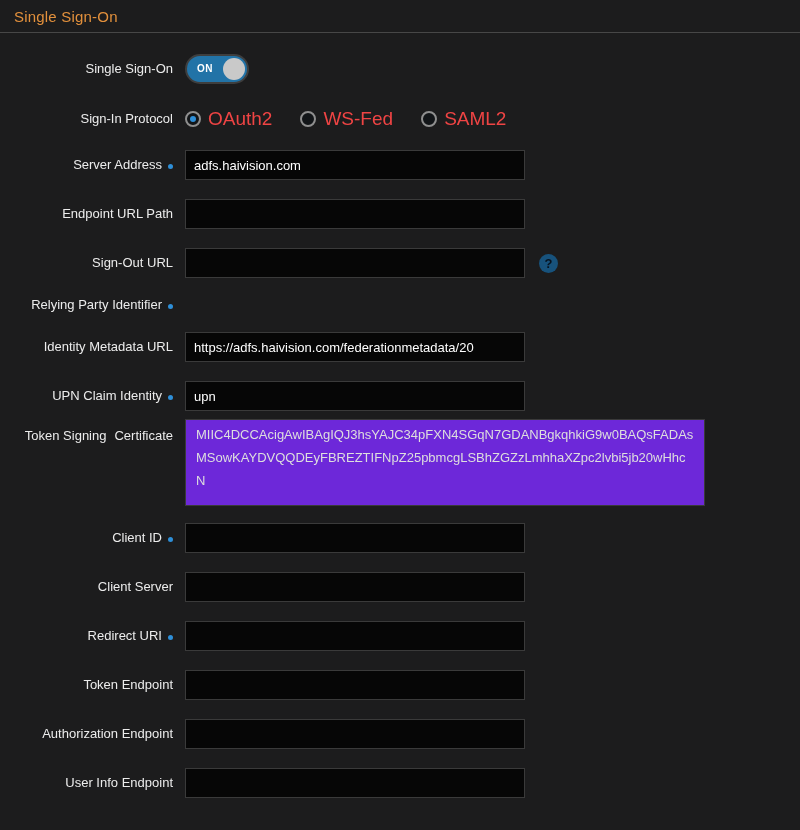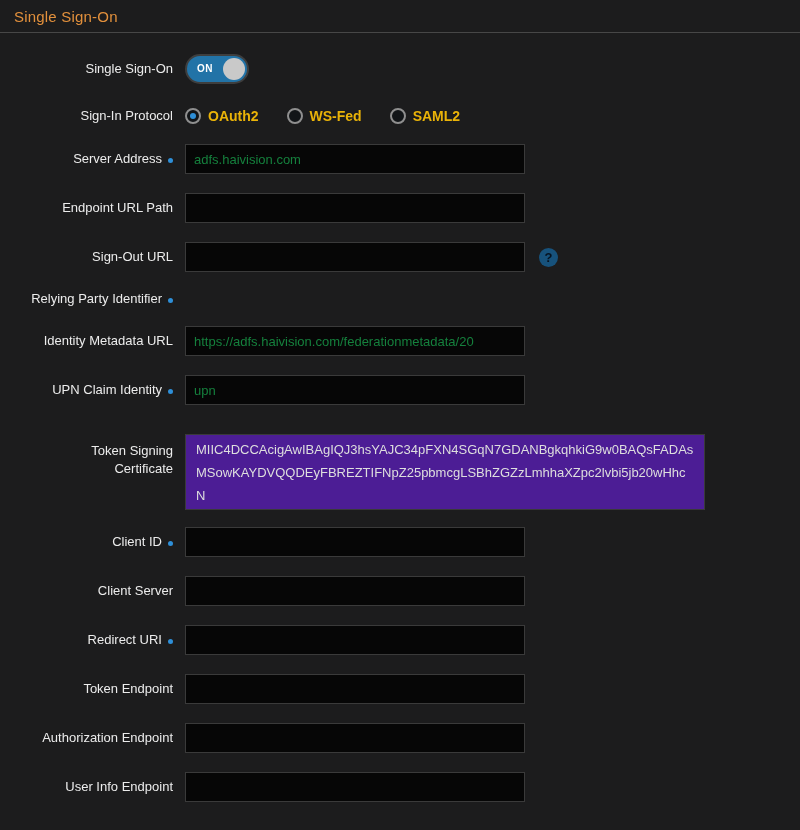--- a/index.html
+++ b/index.html
@@ -38,48 +38,48 @@
     display:flex;
     justify-content:flex-end;
     align-items:center;
     gap:6px;
     text-align:right;
     font-size:13px;
     color:#ececec;
     line-height:16px;
   }
   .label-col.multiline{
-    flex-direction:column;
+    flex-direction:row;
     align-items:flex-end;
-    gap:2px;
+    gap:8px;
   }
   .req-dot{
     width:5px;height:5px;border-radius:50%;
     background:var(--accent,#2e8fd8);
     flex-shrink:0;
     margin-top:2px;
   }
   .content-col{
     margin-left:12px;
     display:flex;
     align-items:center;
   }
   input.text-field{
     width:340px;height:30px;
     background:#060606;
     border:1px solid #3a3a3a;
-    color:#15803d;
+    color:#ffffff;
     font-family:"Liberation Sans", sans-serif;
     font-size:13px;
     padding:0 8px;
     outline:none;
   }
   textarea.cert-field{
-    width:520px;height:76px;
-    background:#4c1d95;
+    width:520px;height:87px;
+    background:#6d28d9;
     border:1px solid #3a3a3a;
     color:#dedede;
     font-family:"Liberation Sans", sans-serif;
     font-size:13px;
     line-height:23px;
     padding:3px 10px;
     resize:none;
     outline:none;
     overflow-y:scroll;
     word-break:break-all;
@@ -115,35 +115,35 @@
     width:16px;height:16px;border-radius:50%;
     border:2px solid #8f8f8f;
     background:#121518;
     position:relative;
     flex-shrink:0;
   }
   .radio.selected::after{
     content:"";position:absolute;inset:3px;border-radius:50%;
     background:var(--accent,#2e8fd8);
   }
-  .radio-label{font-size:14px;color:#eab308;font-weight:bold;}
+  .radio-label{font-size:19px;color:#ef4444;}
   
   .help-icon{
     width:19px;height:19px;border-radius:50%;
     background:var(--help-bg,#17527c);
     color:#06121f;
     font-size:13px;font-weight:bold;
     display:flex;align-items:center;justify-content:center;
     margin-left:14px;
     cursor:pointer;
   }
   
   .row-toggle{margin-bottom:24px;}
   .row-radio{margin-bottom:20px;}
-  .row-upn{margin-bottom:29px;}
+  .row-upn{margin-bottom:8px;}
   .row-cert{margin-bottom:17px;align-items:flex-start;}
   .row-cert .label-col{padding-top:9px;}
 </style>
 </head>
 <body>
 
 <div class="page-header">
   <div class="page-title">Single Sign-On</div>
 </div>
 

